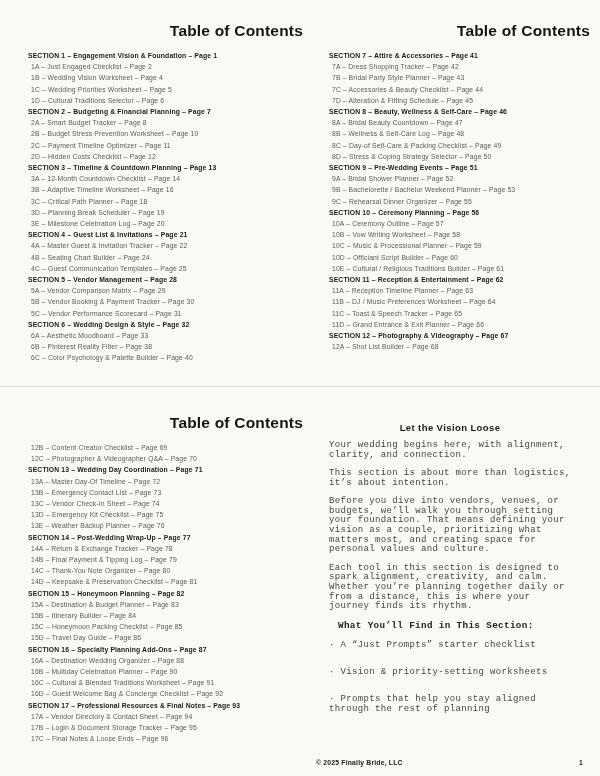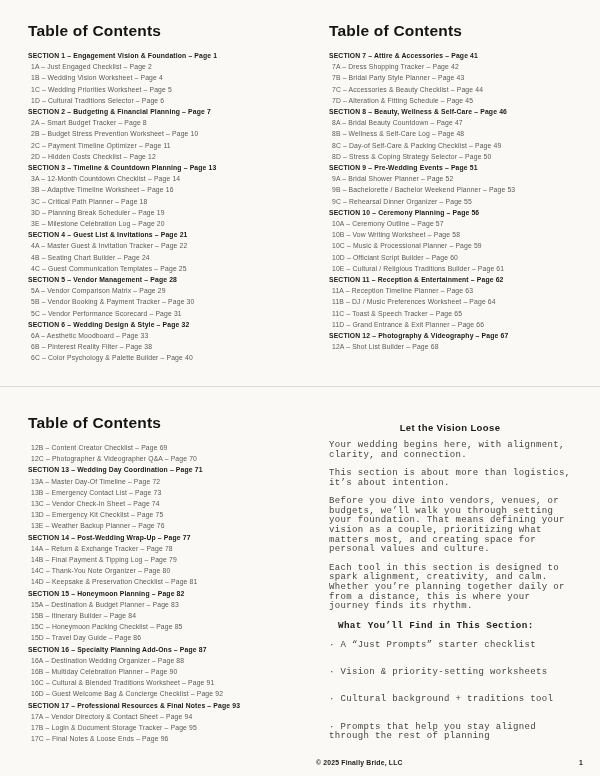--- a/index.html
+++ b/index.html
@@ -7,21 +7,21 @@
     width:600px; height:776px;
     background:#faf9f6;
     font-family:"Liberation Sans", sans-serif;
   }
   .sheet {
     position:relative; width:600px; height:776px; overflow:hidden;
     background:#faf9f6;
   }
   .toc-title {
     font-size:15.5px; font-weight:bold; color:#161412;
-    letter-spacing:0.2px; margin:0 0 9px 0; line-height:20px;
+    letter-spacing:0.2px; margin:0 0 9px 0; line-height:20px;text-align:right;
   }
   .toc-list { }
   .toc-sec {
     font-size:6.8px; line-height:11.2px; font-weight:bold;
     color:#1b1916; letter-spacing:0.15px; white-space:nowrap;
   }
   .toc-item {
     font-size:6.8px; line-height:11.2px; color:#5d5955;
     letter-spacing:0.15px; white-space:nowrap; padding-left:3px;
   }
@@ -173,21 +173,20 @@
       <div>
           <p class="intro-para">Your wedding begins here, with alignment, clarity, and connection.</p>
           <p class="intro-para">This section is about more than logistics, it’s about intention.</p>
           <p class="intro-para">Before you dive into vendors, venues, or budgets, we’ll walk you through setting your foundation. That means defining your vision as a couple, prioritizing what matters most, and creating space for personal values and culture.</p>
           <p class="intro-para">Each tool in this section is designed to spark alignment, creativity, and calm. Whether you’re planning together daily or from a distance, this is where your journey finds its rhythm.</p>
         </div>
       <h4 class="find-heading">What You’ll Find in This Section:</h4>
       <div>
           <div class="intro-bullet">· A “Just Prompts” starter checklist</div>
           <div class="intro-bullet">· Vision &amp; priority-setting worksheets</div>
-          <div class="intro-bullet">· Cultural background + traditions tool</div>
           <div class="intro-bullet">· Prompts that help you stay aligned through the rest of planning</div>
         </div>
     </div>
   </section>
 
   <footer class="intro-footer">
     <span>© 2025 Finally Bride, LLC</span>
     <span>1</span>
   </footer>
 

